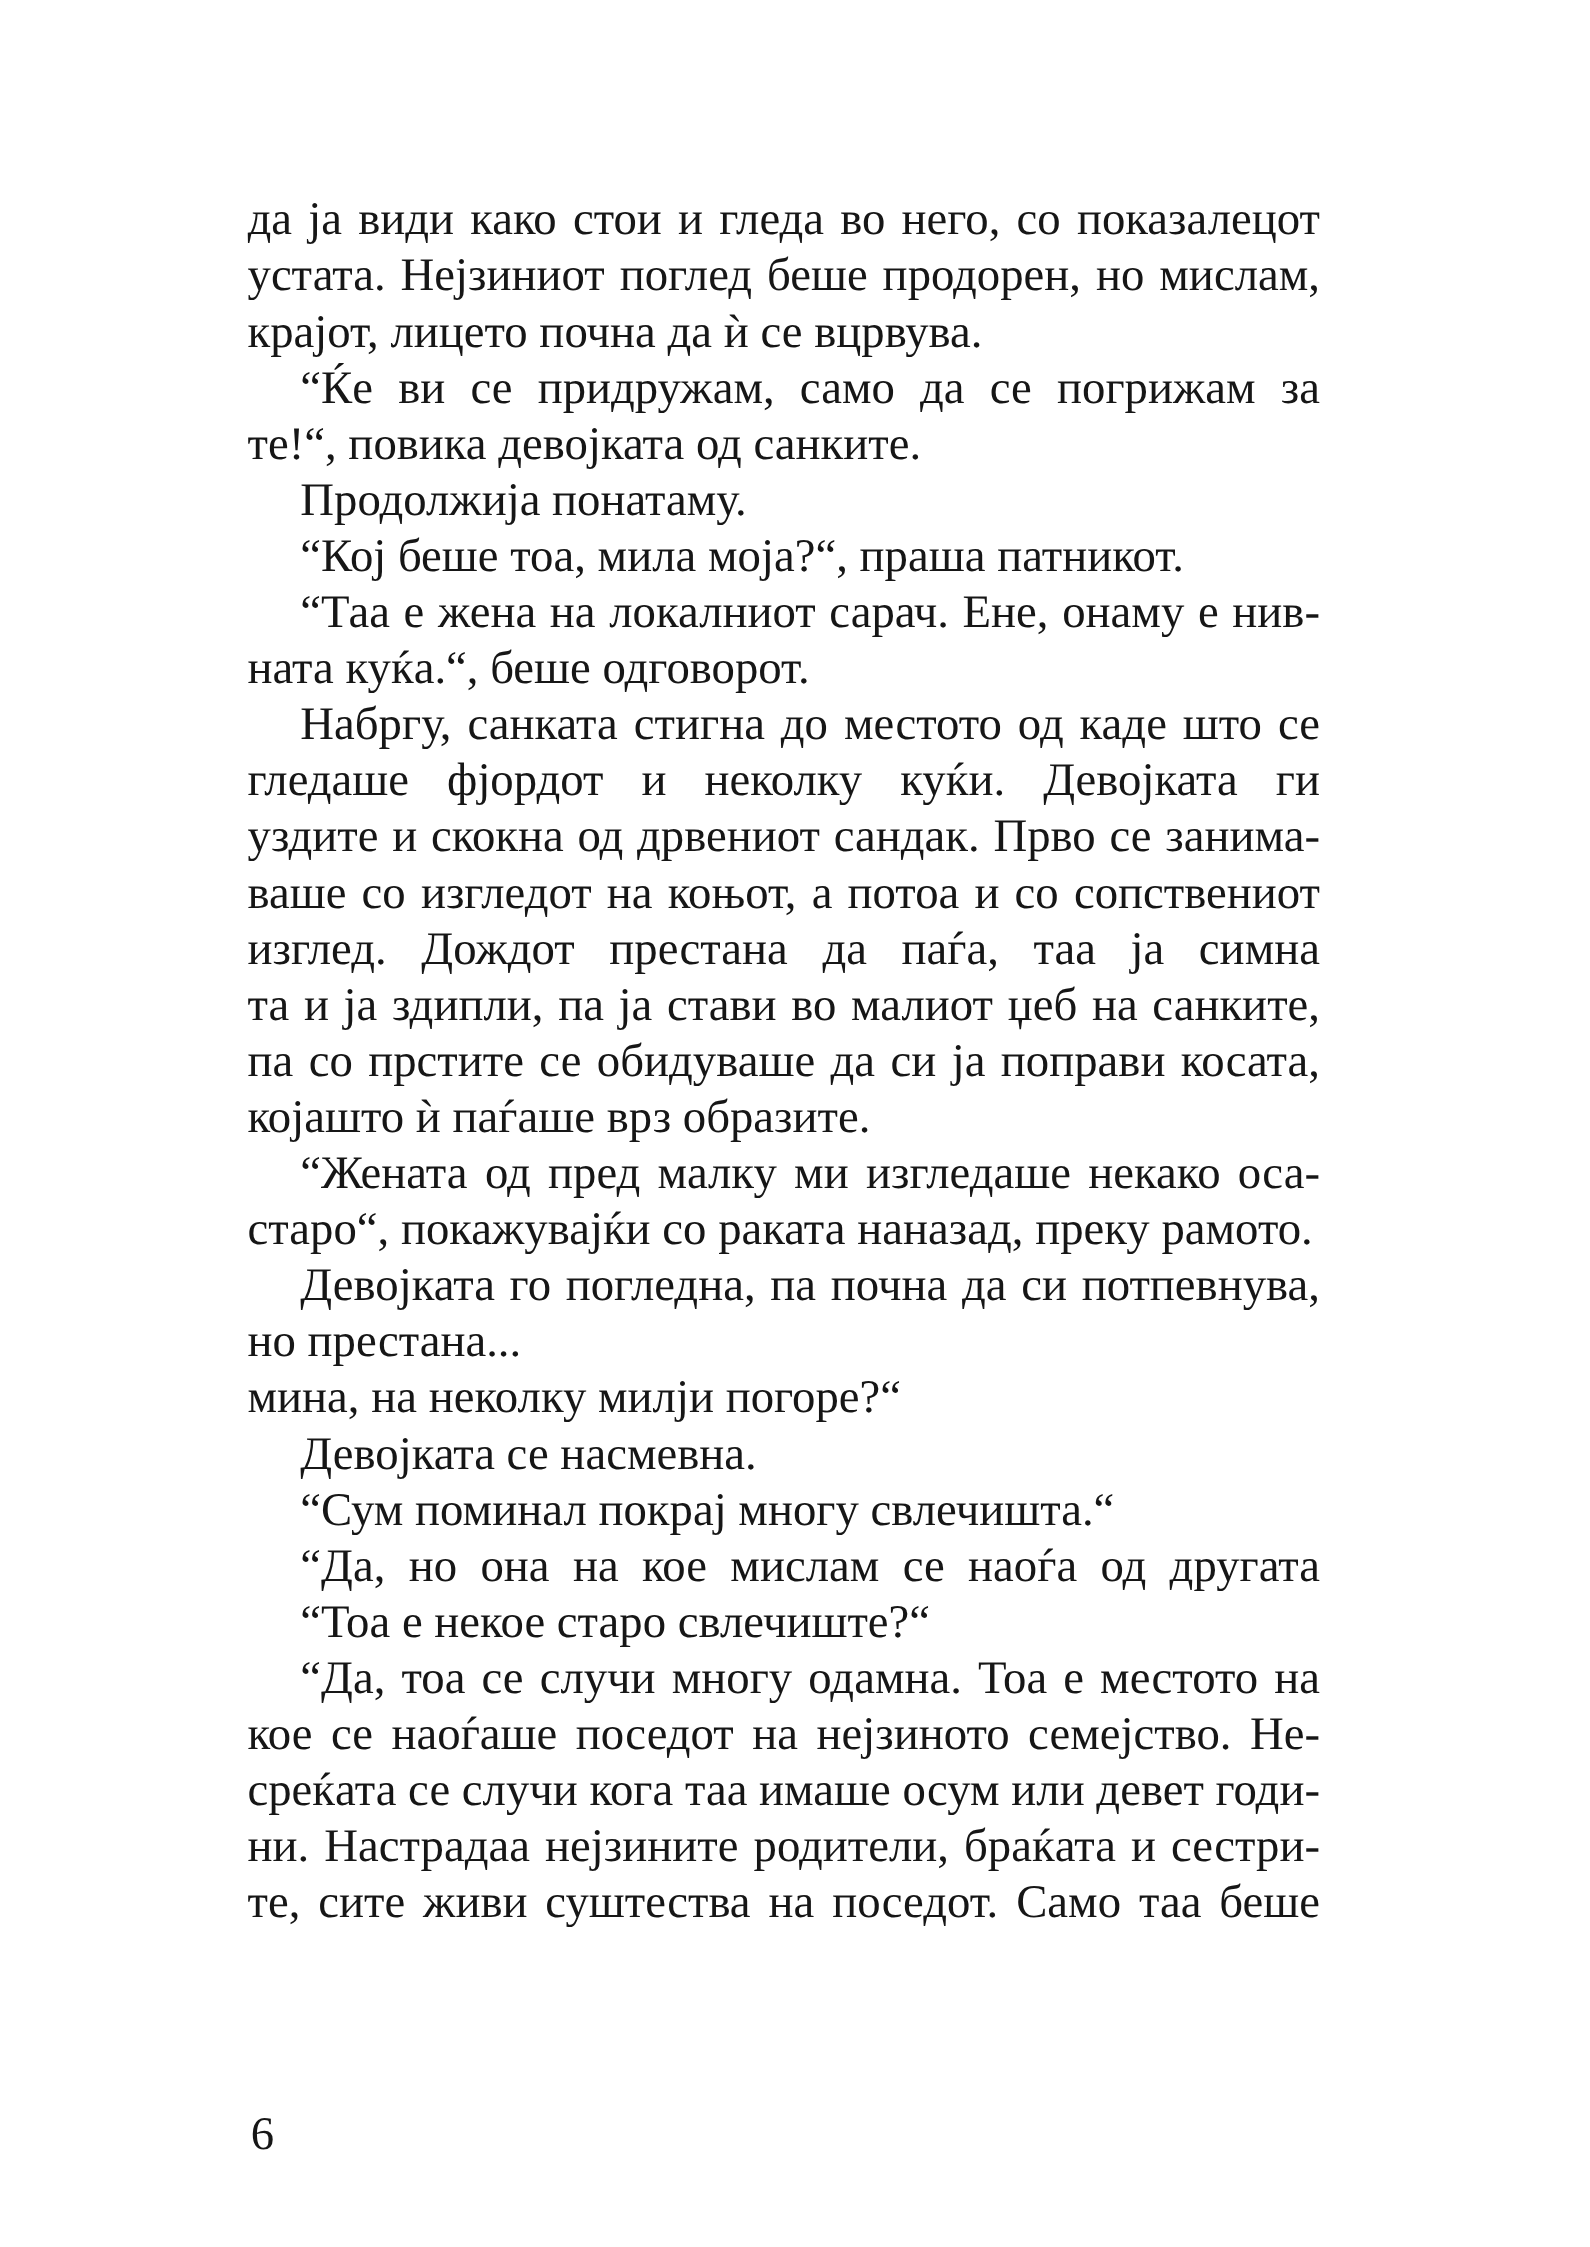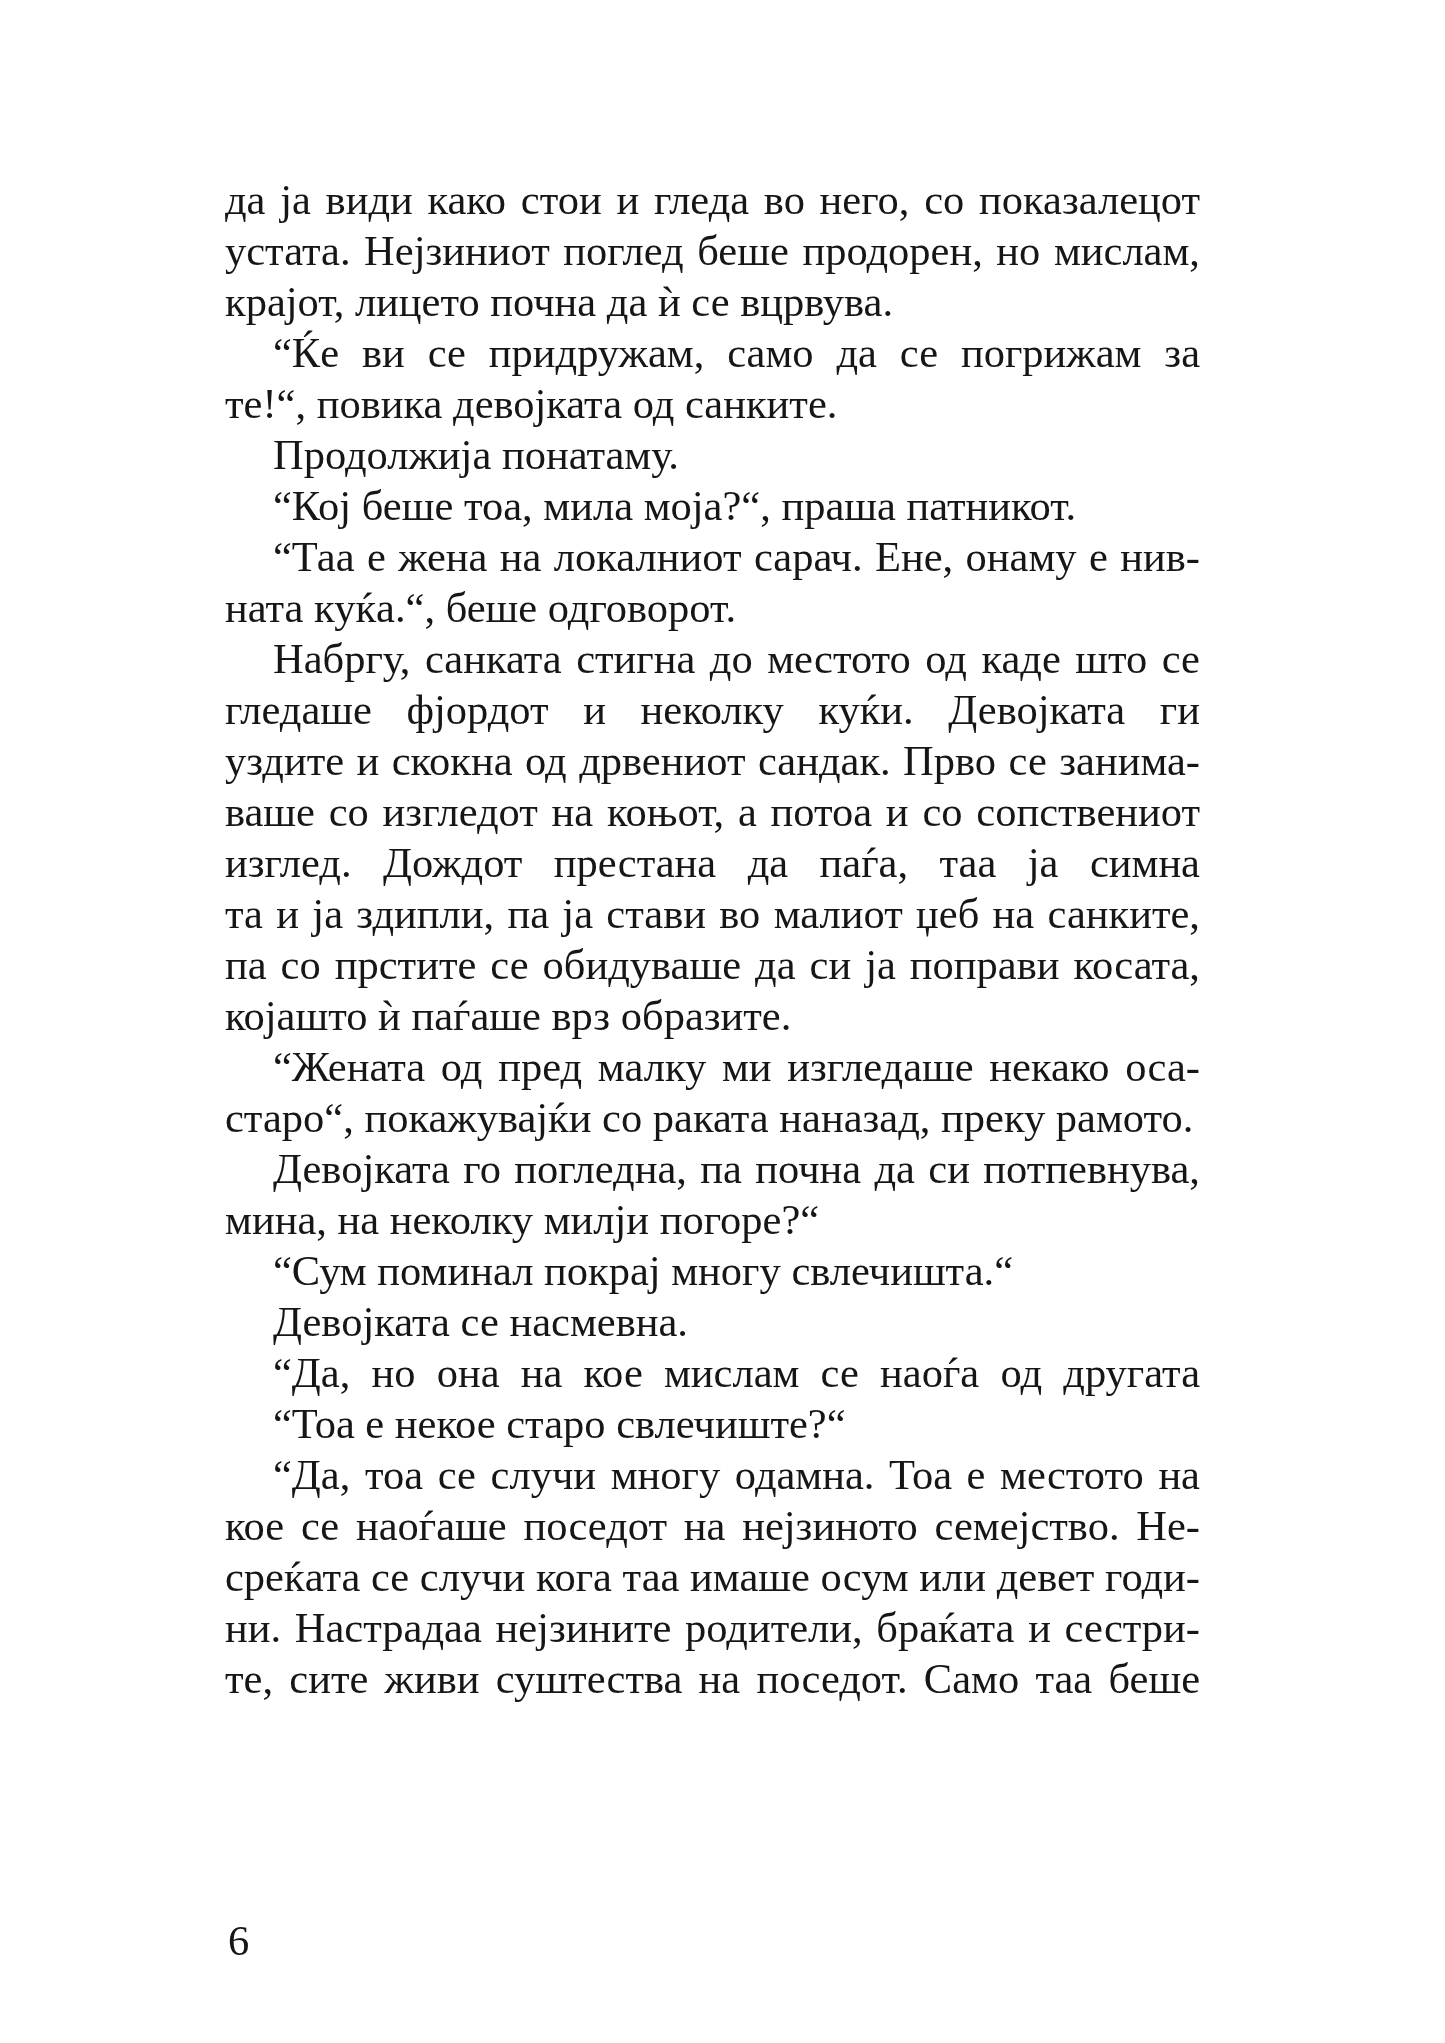--- a/index.html
+++ b/index.html
@@ -69,23 +69,24 @@
       <div class="line jl">гледаше фјордот и неколку куќи. Девојката ги повлече</div>
       <div class="line jl">уздите и скокна од дрвениот сандак. Прво се занима-</div>
       <div class="line jl">ваше со изгледот на коњот, а потоа и со сопствениот</div>
       <div class="line jl">изглед. Дождот престана да паѓа, таа ја симна марама-</div>
       <div class="line jl">та и ја здипли, па ја стави во малиот џеб на санките,</div>
       <div class="line jl">па со прстите се обидуваше да си ја поправи косата,</div>
       <div class="line ll">којашто ѝ паѓаше врз образите.</div>
       <div class="line jl indent">“Жената од пред малку ми изгледаше некако оса-</div>
       <div class="line ll">старо“, покажувајќи со раката наназад, преку рамото.</div>
       <div class="line jl indent">Девојката го погледна, па почна да си потпевнува,</div>
+      <div class="line ll">но престана...</div>
       <div class="line ll">мина, на неколку милји погоре?“</div>
+      <div class="line ll indent">Девојката се насмевна.</div>
       <div class="line ll indent">“Сум поминал покрај многу свлечишта.“</div>
-      <div class="line ll indent">Девојката се насмевна.</div>
       <div class="line jl indent">“Да, но она на кое мислам се наоѓа од другата стра-</div>
       <div class="line ll indent">“Тоа е некое старо свлечиште?“</div>
       <div class="line jl indent">“Да, тоа се случи многу одамна. Тоа е местото на</div>
       <div class="line jl">кое се наоѓаше поседот на нејзиното семејство.  Не-</div>
       <div class="line jl">среќата се случи кога таа имаше осум или девет годи-</div>
       <div class="line jl">ни. Настрадаа нејзините родители, браќата и сестри-</div>
       <div class="line jl">те, сите живи суштества на поседот. Само таа беше</div>
     </div>
   <div class="page-number">6</div>
 </div>

